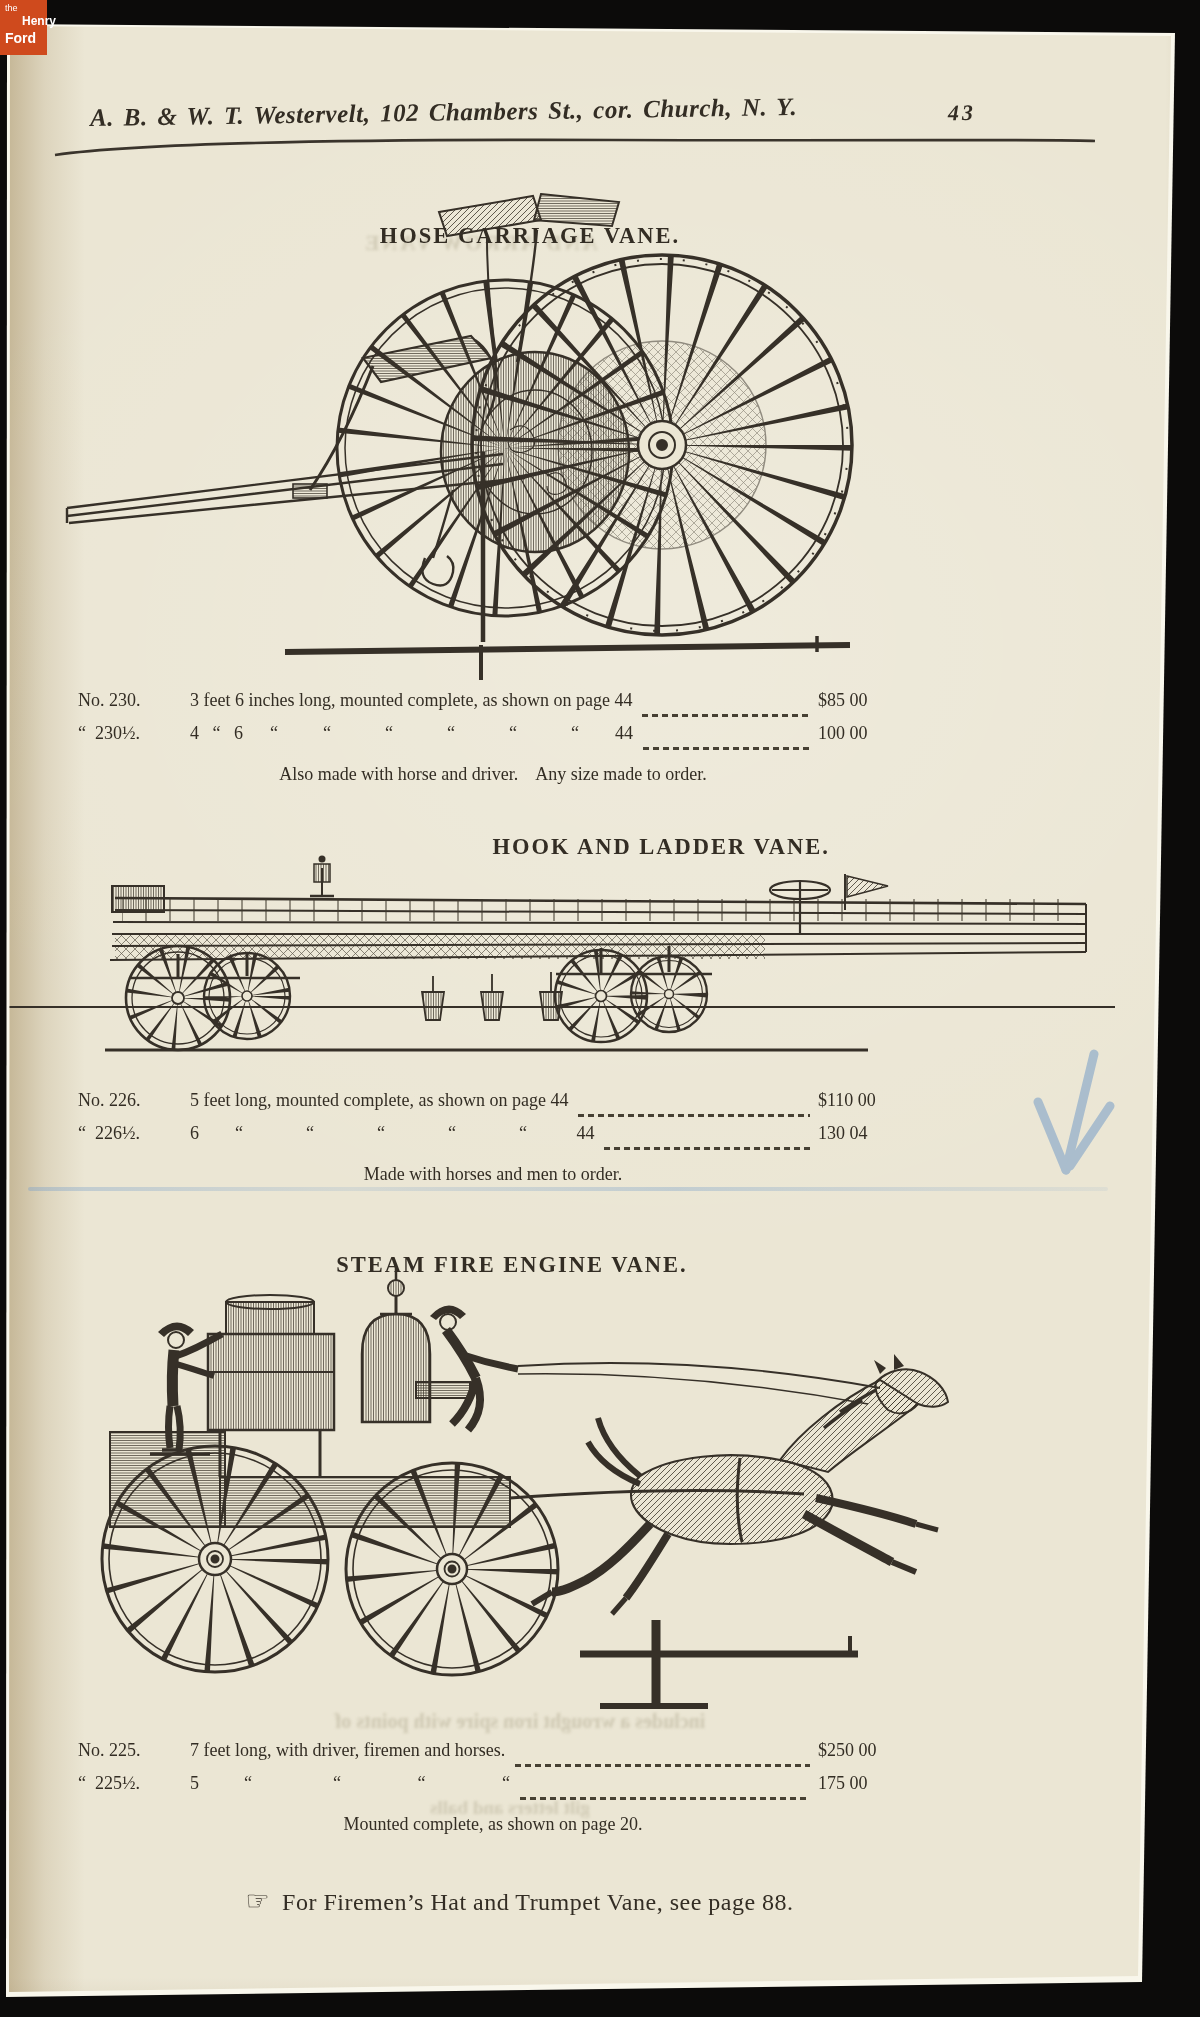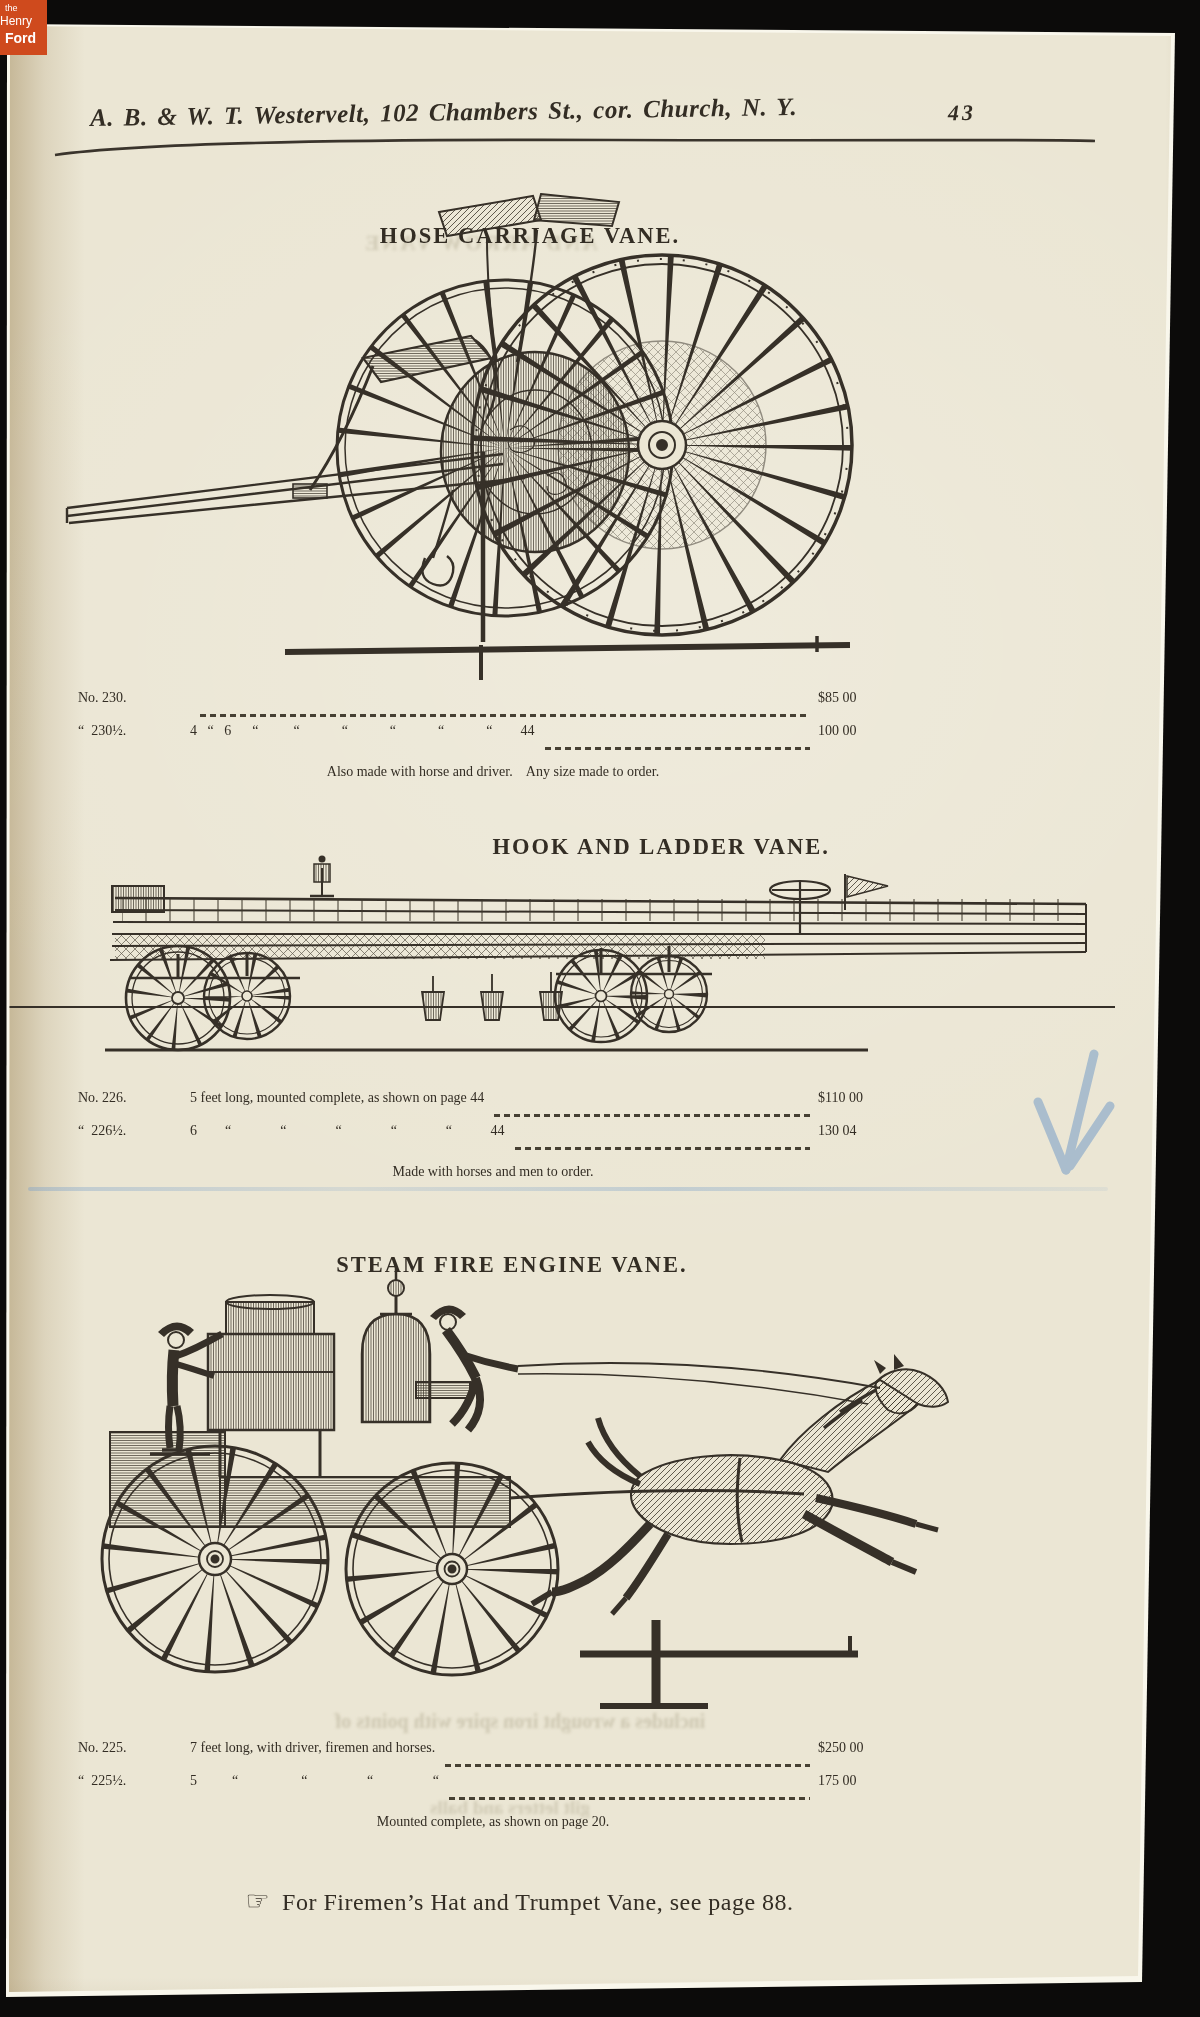--- a/index.html
+++ b/index.html
@@ -18,21 +18,21 @@
   .hdr{position:absolute;left:90px;top:97px;width:900px;font-style:italic;font-weight:bold;
        font-size:25px;letter-spacing:.5px;word-spacing:3px;transform:rotate(-0.9deg);white-space:pre;}
   .pagenum{position:absolute;left:948px;top:100px;font-style:italic;font-weight:bold;
        font-size:22px;letter-spacing:3px;transform:rotate(-0.9deg);}
   .rule{position:absolute;left:52px;top:128px;}
   .stitle{position:absolute;font-weight:bold;font-size:22.5px;letter-spacing:2px;
        text-align:center;white-space:pre;}
   .t1{left:230px;top:204px;width:600px;}
   .t2{left:230px;top:815px;width:600px;text-align:right;}
   .t3{left:212px;top:1233px;width:600px;}
-  .pblock{position:absolute;left:78px;width:830px;font-size:14px;}
+  .pblock{position:absolute;left:78px;width:830px;font-size:18px;}
   .row{display:flex;align-items:baseline;height:33px;}
   .row span{white-space:pre;}
   .no{flex:0 0 112px;}
   .desc{flex:0 0 auto;}
   .leader{flex:1 1 auto;height:3px;align-self:flex-end;margin:0 8px 6px 10px;
        background:repeating-linear-gradient(90deg,#464033 0 6px,transparent 6px 10px);}
   .price{flex:0 0 auto;min-width:90px;text-align:left;}
   .pnote{text-align:center;margin-top:8px;white-space:pre;}
   .footer{position:absolute;left:80px;top:1858px;width:840px;text-align:center;
        font-size:24px;letter-spacing:.5px;white-space:pre;}
@@ -43,21 +43,21 @@
   .g2{top:1710px;left:100px;width:840px;font-size:20px;opacity:.42;}
   .g3{top:1797px;left:290px;width:440px;font-size:19px;opacity:.38;}
   .blueline{position:absolute;top:1187px;left:28px;width:1080px;height:4px;border-radius:2px;
        background:linear-gradient(90deg,rgba(127,163,201,.42),rgba(127,163,201,.2) 30%,
        rgba(127,163,201,.38) 60%,rgba(127,163,201,.12));}
   .bluearrow{position:absolute;left:1022px;top:1048px;}
   .engraving{position:absolute;}
   .logo{position:absolute;left:0;top:0;width:47px;height:55px;background:#cf4a1d;
        font-family:"Liberation Sans","DejaVu Sans",sans-serif;color:#fff;}
   .logo .l1{position:absolute;left:5px;top:3px;font-size:9px;}
-  .logo .l2{position:absolute;left:0;top:14px;font-size:12px;font-weight:normal;}
+  .logo .l2{position:absolute;left:22px;top:14px;font-size:12px;font-weight:bold;}
   .logo .l3{position:absolute;left:5px;top:30px;font-size:14px;font-weight:bold;}
 </style>
 </head>
 <body>
 
 <div class="canvas">
   <div class="paper-under"></div>
 
   <div class="paper">
 
@@ -130,20 +130,21 @@
 
         <path d="M230,462 L795,455" stroke-width="6"></path>
         <path d="M426,455 L426,490" stroke-width="4"></path>
         <path d="M762,446 L762,462" stroke-width="3.5"></path>
       </g>
     </svg>
 
     <div class="pblock" style="top:690px">
       <div class="row">
         <span class="no">No. 230.</span>
+        <span class="desc">3 feet 6 inches long, mounted complete, as shown on page 44</span>
         <span class="leader"></span>
         <span class="price">$85 00</span>
       </div>
       <div class="row">
         <span class="no">“  230½.</span>
         <span class="desc">4   “   6      “          “            “            “            “            “        44</span>
         <span class="leader"></span>
         <span class="price">100 00</span>
       </div>
       <div class="pnote">Also made with horse and driver.    Any size made to order.</div>

